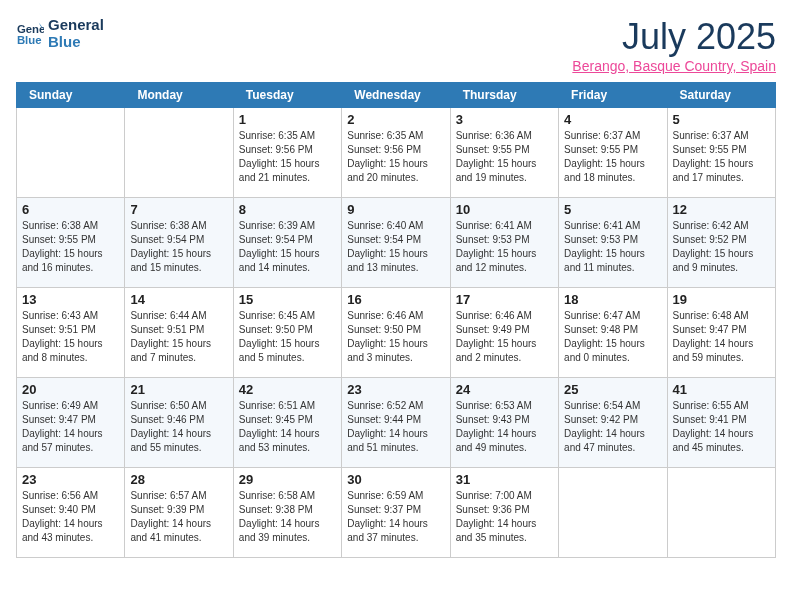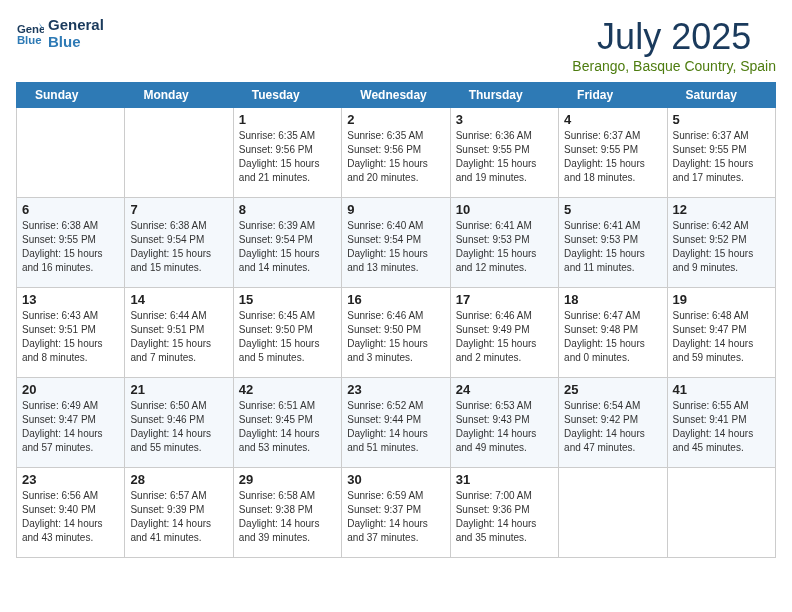--- a/index.html
+++ b/index.html
@@ -19,41 +19,42 @@
     .logo {
       display: flex;
       align-items: center;
       gap: 4px;
     }
     .logo-icon {
       width: 28px;
       height: 28px;
     }
     .title-block {
-      text-align: center;
+      text-align: right;
     }
     .month-title {
       font-size: 36px;
       color: #1a3a5c;
       font-weight: normal;
     }
     .location {
       font-size: 14px;
-      color: #4d7c0f;
+      color: #ec4899;
+      text-decoration: underline;
     }
     .calendar {
       width: 100%;
       border-collapse: collapse;
       font-size: 10.5px;
     }
     .calendar th {
       background: #2e7ab5;
       color: #fff;
       text-align: left;
-      padding: 5px 18px;
+      padding: 5px 12px;
       font-size: 12px;
       font-weight: bold;
       border: 1px solid #2e7ab5;
       margin-left: 32px;
     }
     .calendar td {
       border: 1px solid #ccc;
       vertical-align: top;
       padding: 4px 5px;
       width: calc(100% / 7);

